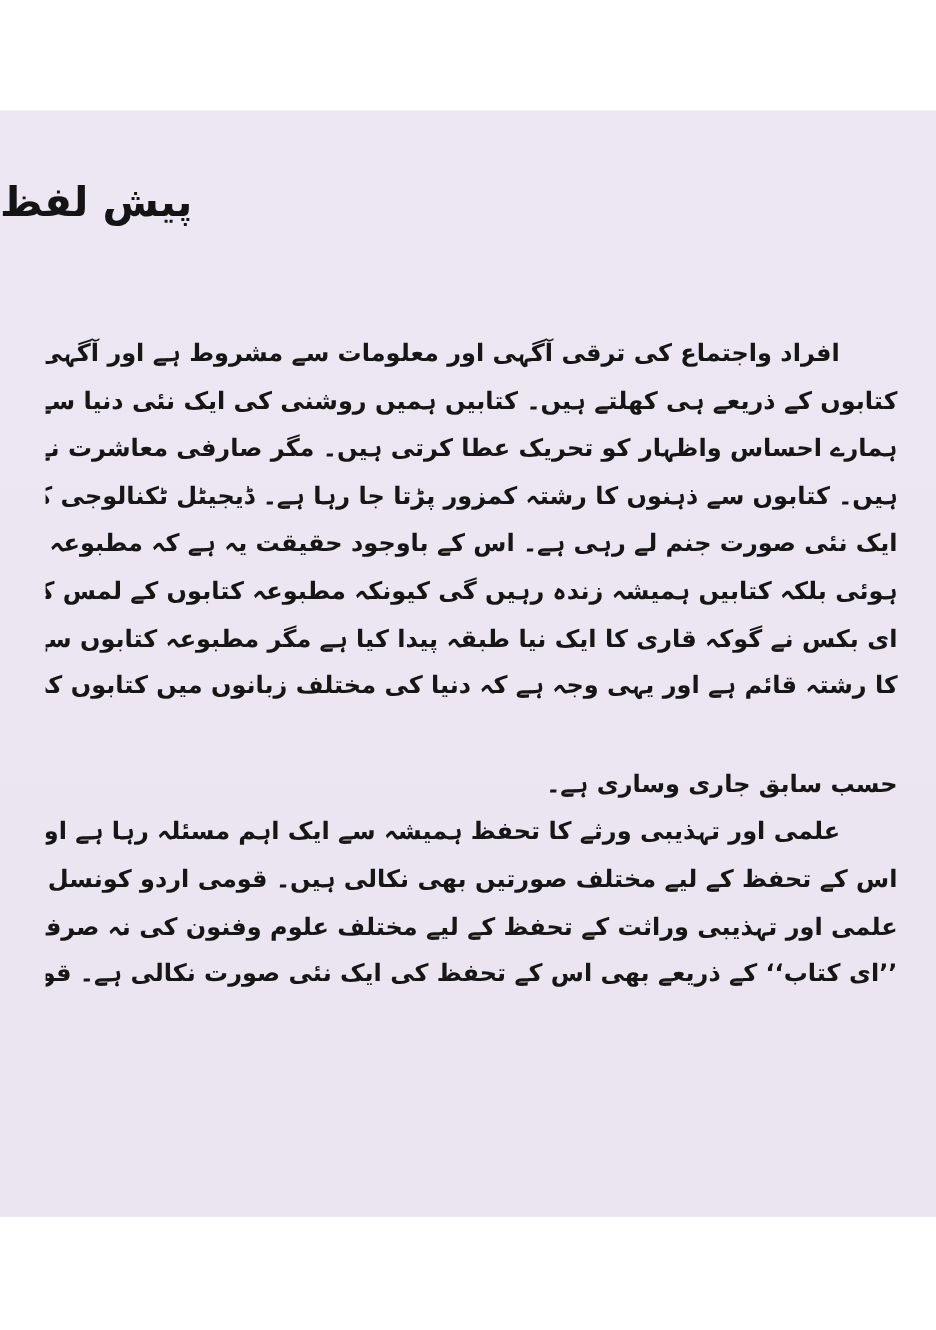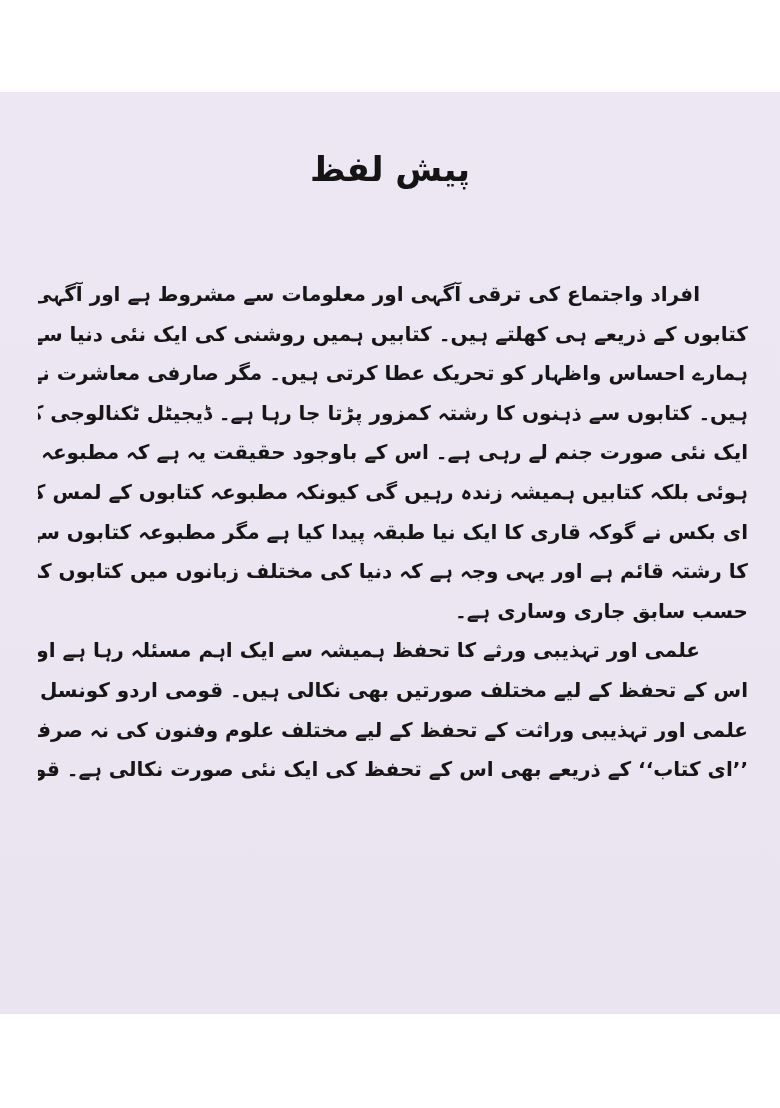--- a/index.html
+++ b/index.html
@@ -16,21 +16,21 @@
       top: 92px;
       width: 780px;
       height: 922px;
       background: linear-gradient(180deg, #ece7f2 0%, #ebe6f1 50%, #e9e4ef 100%);
     }
     .title {
       position: absolute;
       left: 0;
       width: 780px;
       top: 60px;
-      text-align: center;
+      text-align: left;
       direction: rtl;
       font-family: "DejaVu Sans", sans-serif;
       font-weight: bold;
       font-size: 34px;
       color: #141414;
       line-height: 1;
     }
     .body-text {
       position: absolute;
       left: 38px;
@@ -44,21 +44,21 @@
     }
     .line {
       height: 39.6px;
       line-height: 39.6px;
       white-space: nowrap;
       text-align: justify;
       text-align-last: justify;
       overflow: hidden;
     }
     .line.indent { padding-right: 48px; }
-    .line.short { text-align-last: right; }
+    .line.short { text-align-last: right; margin-top: 42px; }
   </style>
 </head>
 <body>
 
 <div class="page">
   <div class="title">پیش لفظ</div>
 
   <div class="body-text">
     <div>
       <div class="line indent">افراد واجتماع کی ترقی آگہی اور معلومات سے مشروط ہے اور آگہی کے تمام دروازے</div>

